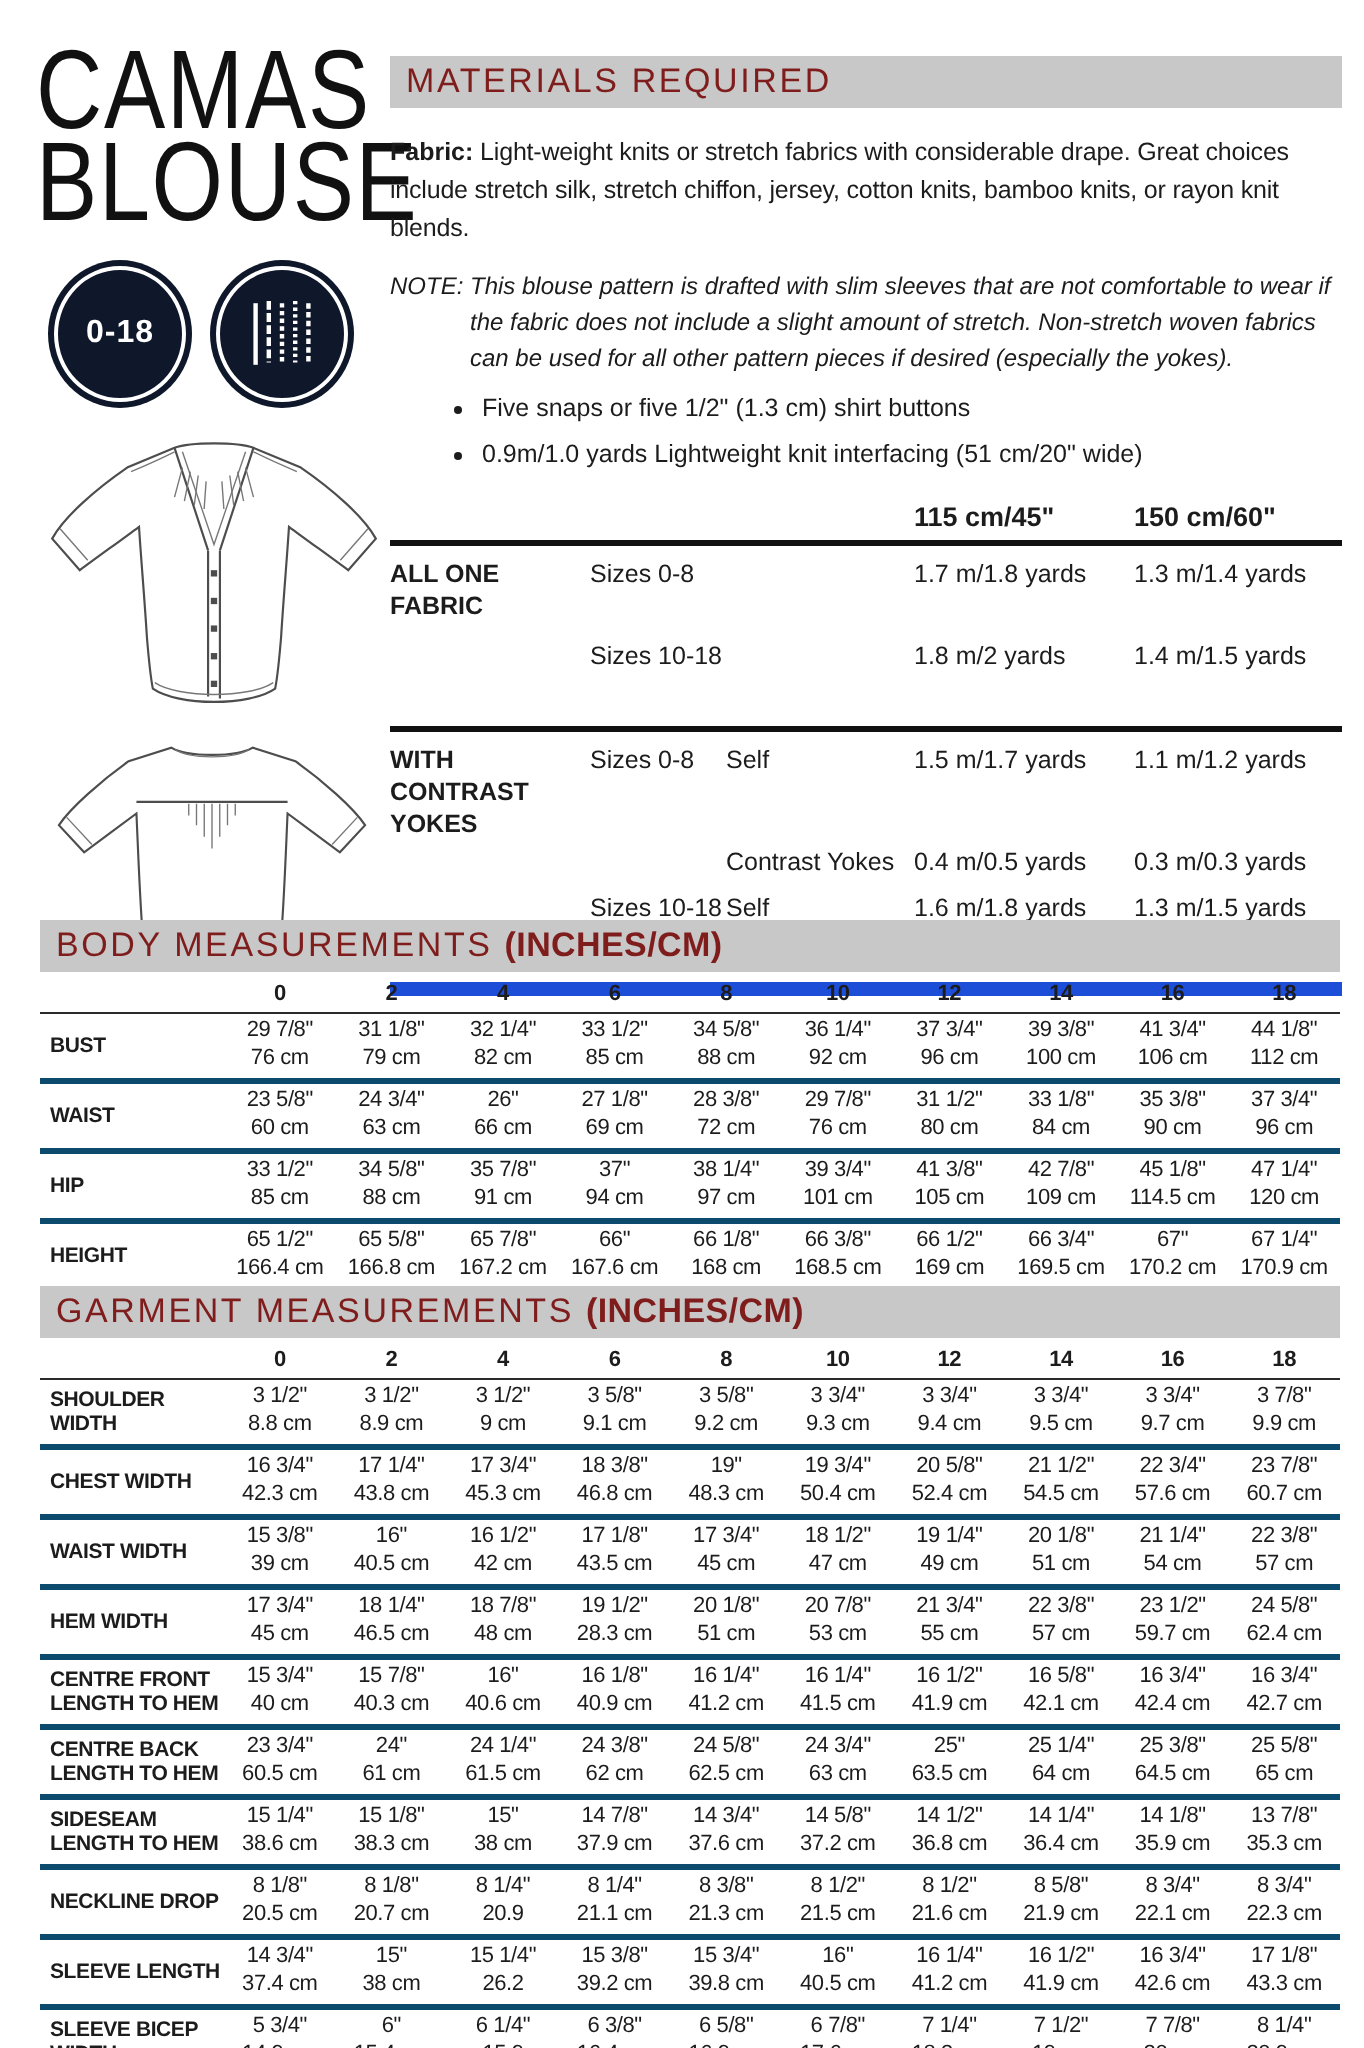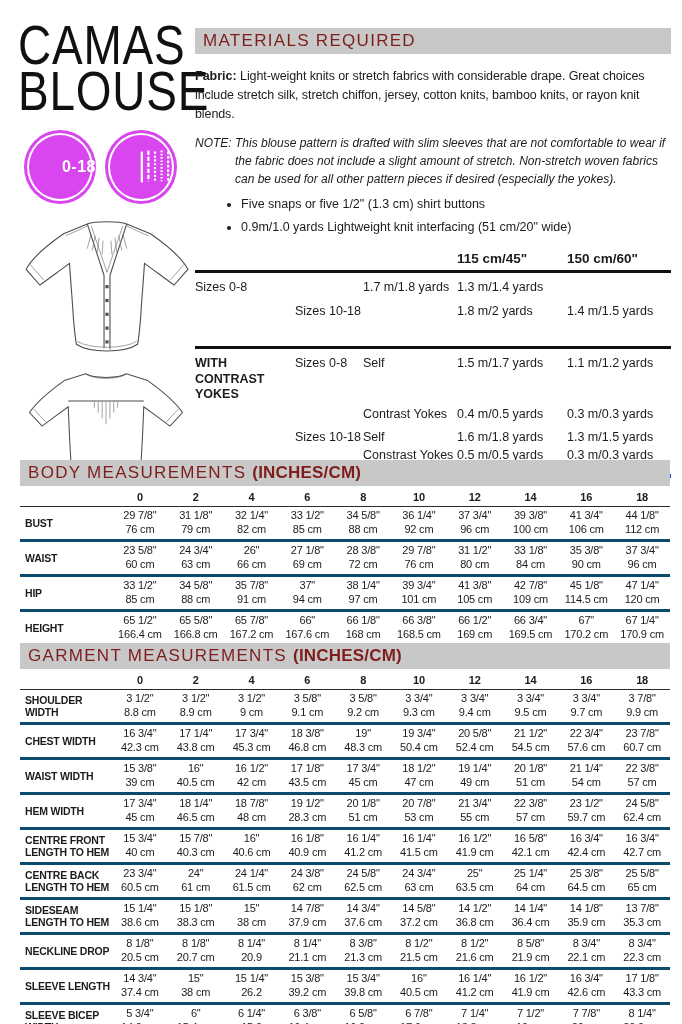--- a/index.html
+++ b/index.html
@@ -5,22 +5,22 @@
   * { margin:0; padding:0; box-sizing:border-box; }
   html,body { width:682px; height:1024px; background:#fff; overflow:hidden;
     font-family:"Liberation Sans", sans-serif; color:#1c1c1c; }
   .page { position:relative; width:548px; height:1024px; background:#fff; }
 
   
   .left-col { position:absolute; left:18px; top:22px; width:178px; }
   .title { font-weight:400; font-size:56px; line-height:46px; letter-spacing:1px;
            transform:scaleX(0.82); transform-origin:top left; white-space:nowrap; color:#111; }
   .badges { display:flex; gap:9px; margin-top:16px; margin-left:6px; }
-  .badge { position:relative; width:72px; height:74px; background:#d946ef; border-radius:50%;
-           display:flex; align-items:center; justify-content:flex-end; }
+  .badge { position:relative; width:72px; height:74px; background:#0f172a; border-radius:50%;
+           display:flex; align-items:center; justify-content:center; }
   .badge::after { content:""; position:absolute; inset:3px; border:2px solid #fff; border-radius:50%; }
   .badge-text { color:#fff; font-size:16px; font-weight:bold; letter-spacing:0.5px; z-index:1; }
   .illus { display:block; margin-top:14px; }
   .illus.back { margin-top:2px; margin-left:2px; }
 
   
   .right-col { position:absolute; left:195px; top:28px; width:476px; }
   .bar { background:#c8c8c8; color:#7f1d1d; font-size:17px; line-height:26px; height:26px;
          padding-left:8px; letter-spacing:1.3px; white-space:pre; }
   .bar .units { font-weight:bold; letter-spacing:0.2px; }
@@ -32,21 +32,21 @@
   .supplies-h { margin-top:11px; font-size:12.5px; font-weight:bold; }
   ul.supplies { margin:7px 0 0 46px; }
   ul.supplies li { font-size:12.5px; line-height:1.55; margin-bottom:3px; }
 
   
   .ftable { margin-top:14px; font-size:12.5px; }
   .frow { display:grid; grid-template-columns:100px 68px 94px 110px 1fr; align-items:start; }
   .fhead { border-bottom:3px solid #111; padding-bottom:4px; font-weight:bold; font-size:13.5px; }
   .fgroup.g1 { padding:7px 0 18px; }
   .fgroup.g1 .frow { margin-bottom:10px; }
-  .fgroup.g2 { border-top:3px solid #111; padding:7px 0 8px; border-bottom:4px solid #1d4ed8; }
+  .fgroup.g2 { border-top:3px solid #111; padding:7px 0 8px; border-bottom:7px solid #1d4ed8; }
   .fgroup.g2 .frow { margin-bottom:4px; }
   .fgroup.g2 .frow.subgap { margin-top:9px; }
   .fglabel { font-weight:bold; font-size:12.5px; line-height:1.25; padding-right:8px; }
 
   
   .msection { position:absolute; left:20px; width:650px; }
   .msection.body { top:460px; }
   .msection.garment { top:643px; }
   .mtable { margin-top:2px; }
   .mrow { display:grid; grid-template-columns:92px repeat(10,1fr);
@@ -139,20 +139,21 @@
       <div class="frow fhead">
         <div></div>
         <div></div>
         <div></div>
         <div>115 cm/45"</div>
         <div>150 cm/60"</div>
       </div>
 
       <div class="fgroup g1">
         <div class="frow">
+          <div class="fglabel">ALL ONE FABRIC</div>
           <div>Sizes 0-8</div>
           <div></div>
           <div>1.7 m/1.8 yards</div>
           <div>1.3 m/1.4 yards</div>
         </div>
         <div class="frow">
           <div></div>
           <div>Sizes 10-18</div>
           <div></div>
           <div>1.8 m/2 yards</div>

